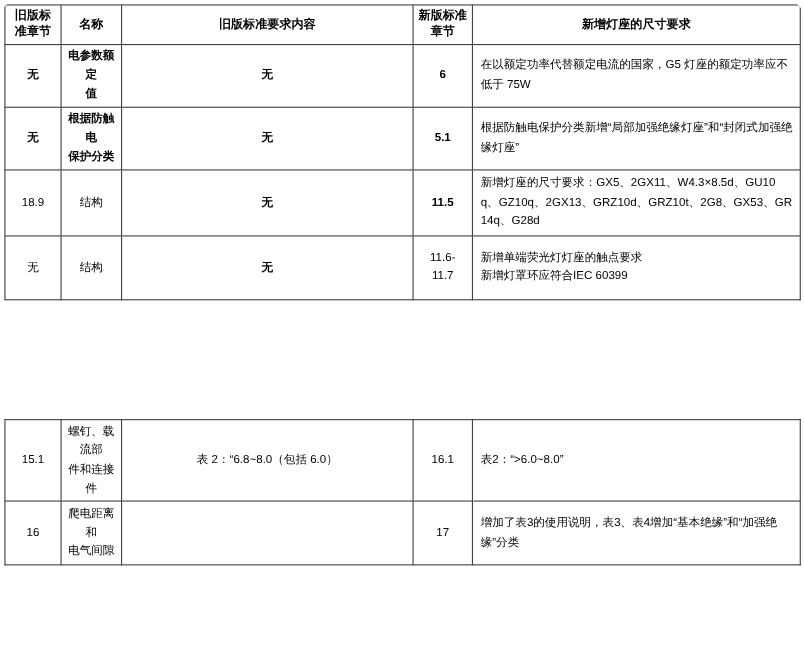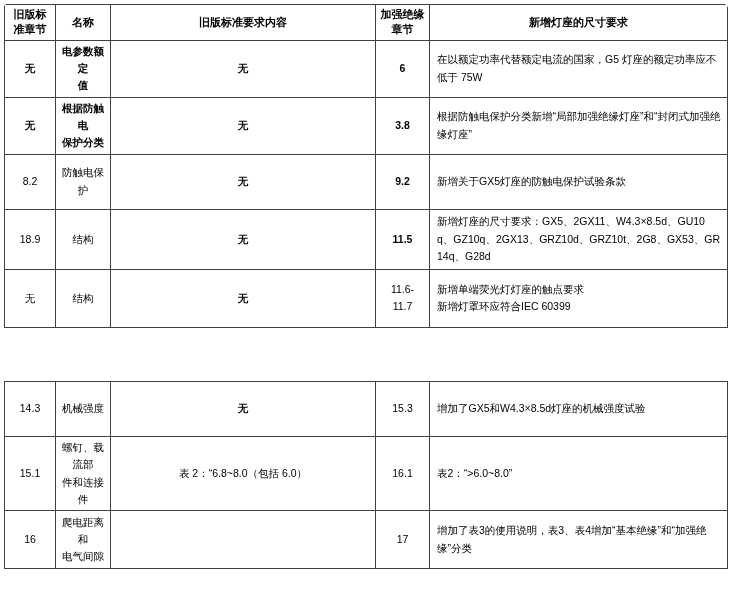--- a/index.html
+++ b/index.html
@@ -39,46 +39,39 @@
         <col style="width:265px">
         <col style="width:54px">
         <col style="width:298px">
     </colgroup>
     <tbody>
         <tr class="hh">
       <th>旧版标
 准章节</th>
       <th>名称</th>
       <th>旧版标准要求内容</th>
-      <th>加强绝缘
+      <th>新版标准
 章节</th>
       <th>新增灯座的尺寸要求</th>
     </tr>
     <tr class="r55">
       <td class="b">无</td>
       <td class="b">电参数额定
 值</td>
       <td class="b">无</td>
       <td class="b">6</td>
       <td class="left">在以额定功率代替额定电流的国家，G5 灯座的额定功率应不低于 75W</td>
     </tr>
     <tr class="r55">
       <td class="b">无</td>
       <td class="b">根据防触电
 保护分类</td>
       <td class="b">无</td>
-      <td class="b">3.8</td>
+      <td class="b">5.1</td>
       <td class="left">根据防触电保护分类新增“局部加强绝缘灯座”和“封闭式加强绝缘灯座”</td>
-    </tr>
-    <tr class="r55">
-      <td>8.2</td>
-      <td>防触电保护</td>
-      <td class="b">无</td>
-      <td class="b">9.2</td>
-      <td class="left">新增关于GX5灯座的防触电保护试验条款</td>
     </tr>
     <tr class="r60">
       <td>18.9</td>
       <td>结构</td>
       <td class="b">无</td>
       <td class="b">11.5</td>
       <td class="left">新增灯座的尺寸要求：GX5、2GX11、W4.3×8.5d、GU10q、GZ10q、2GX13、GRZ10d、GRZ10t、2G8、GX53、GR14q、G28d</td>
     </tr>
     <tr class="r58">
       <td>无</td>
@@ -95,27 +88,20 @@
   <table id="t2">
     <colgroup>
       <col style="width:51px">
         <col style="width:55px">
         <col style="width:265px">
         <col style="width:54px">
         <col style="width:298px">
     </colgroup>
     <tbody>
     <tr class="r55">
-      <td>14.3</td>
-      <td>机械强度</td>
-      <td class="b">无</td>
-      <td>15.3</td>
-      <td class="left">增加了GX5和W4.3×8.5d灯座的机械强度试验</td>
-    </tr>
-    <tr class="r55">
       <td>15.1</td>
       <td>螺钉、载流部
 件和连接件</td>
       <td>表 2：“6.8~8.0（包括 6.0）</td>
       <td>16.1</td>
       <td class="left">表2：“&gt;6.0~8.0”</td>
     </tr>
     <tr class="r58">
       <td>16</td>
       <td>爬电距离和

